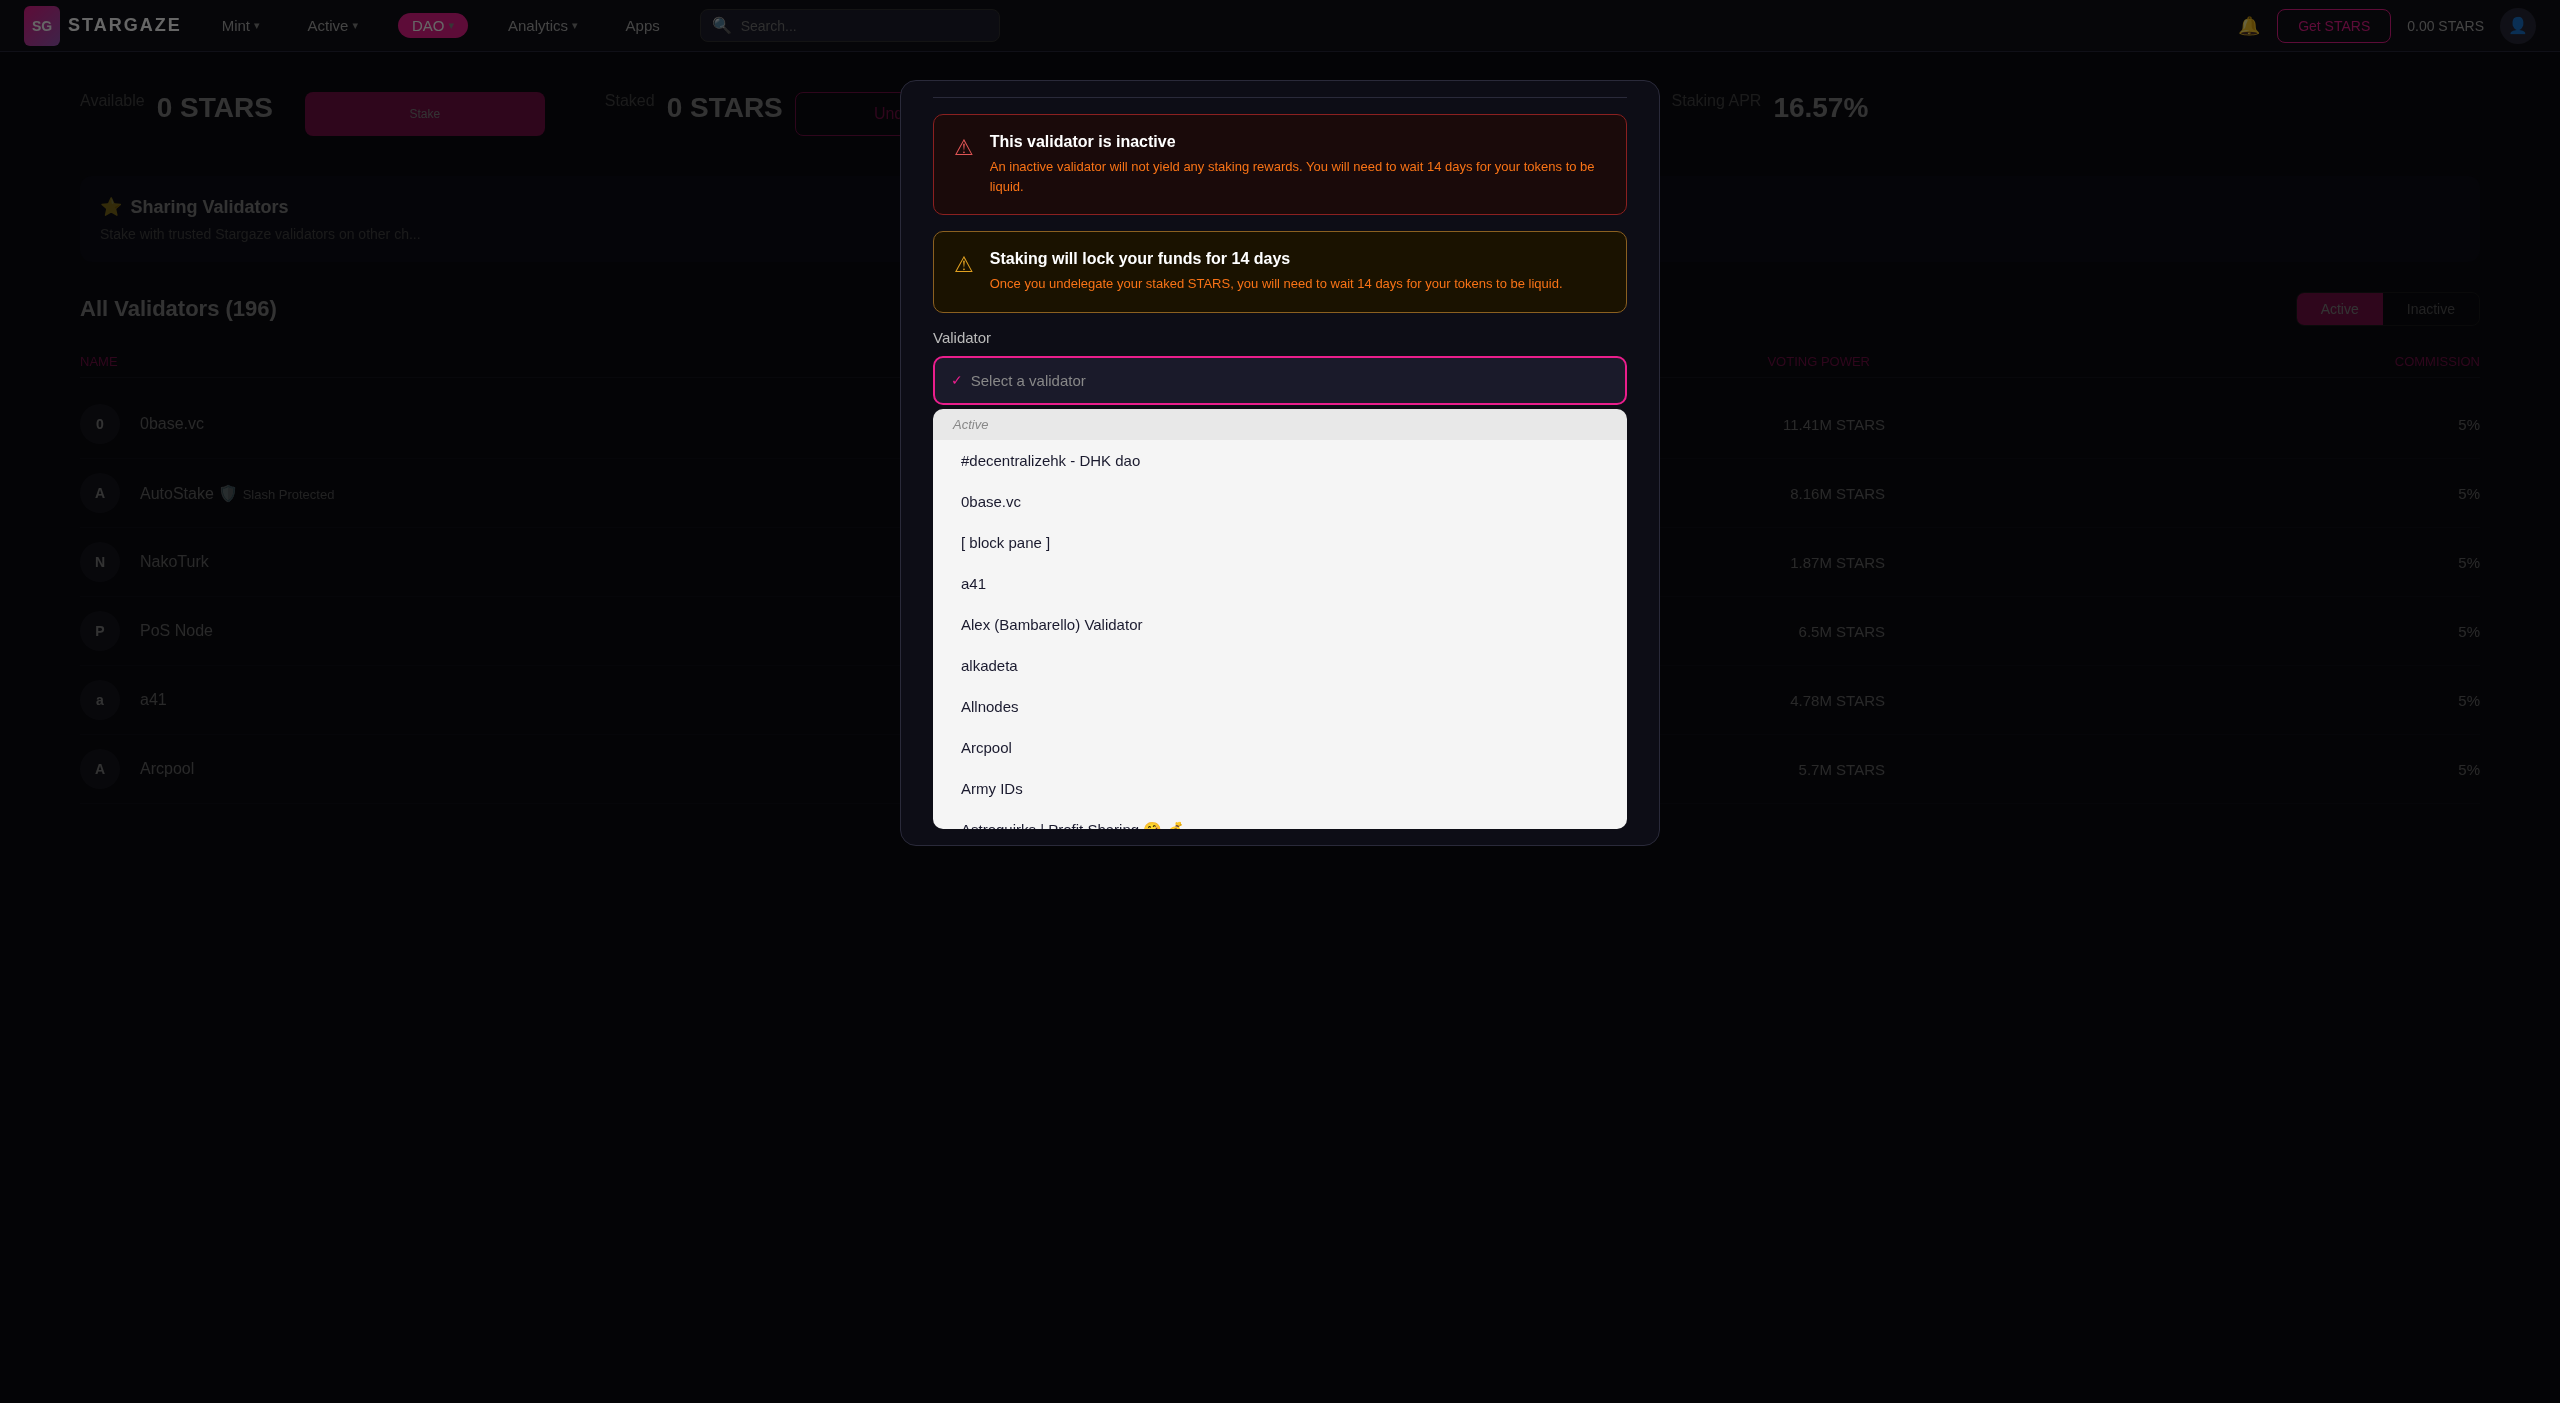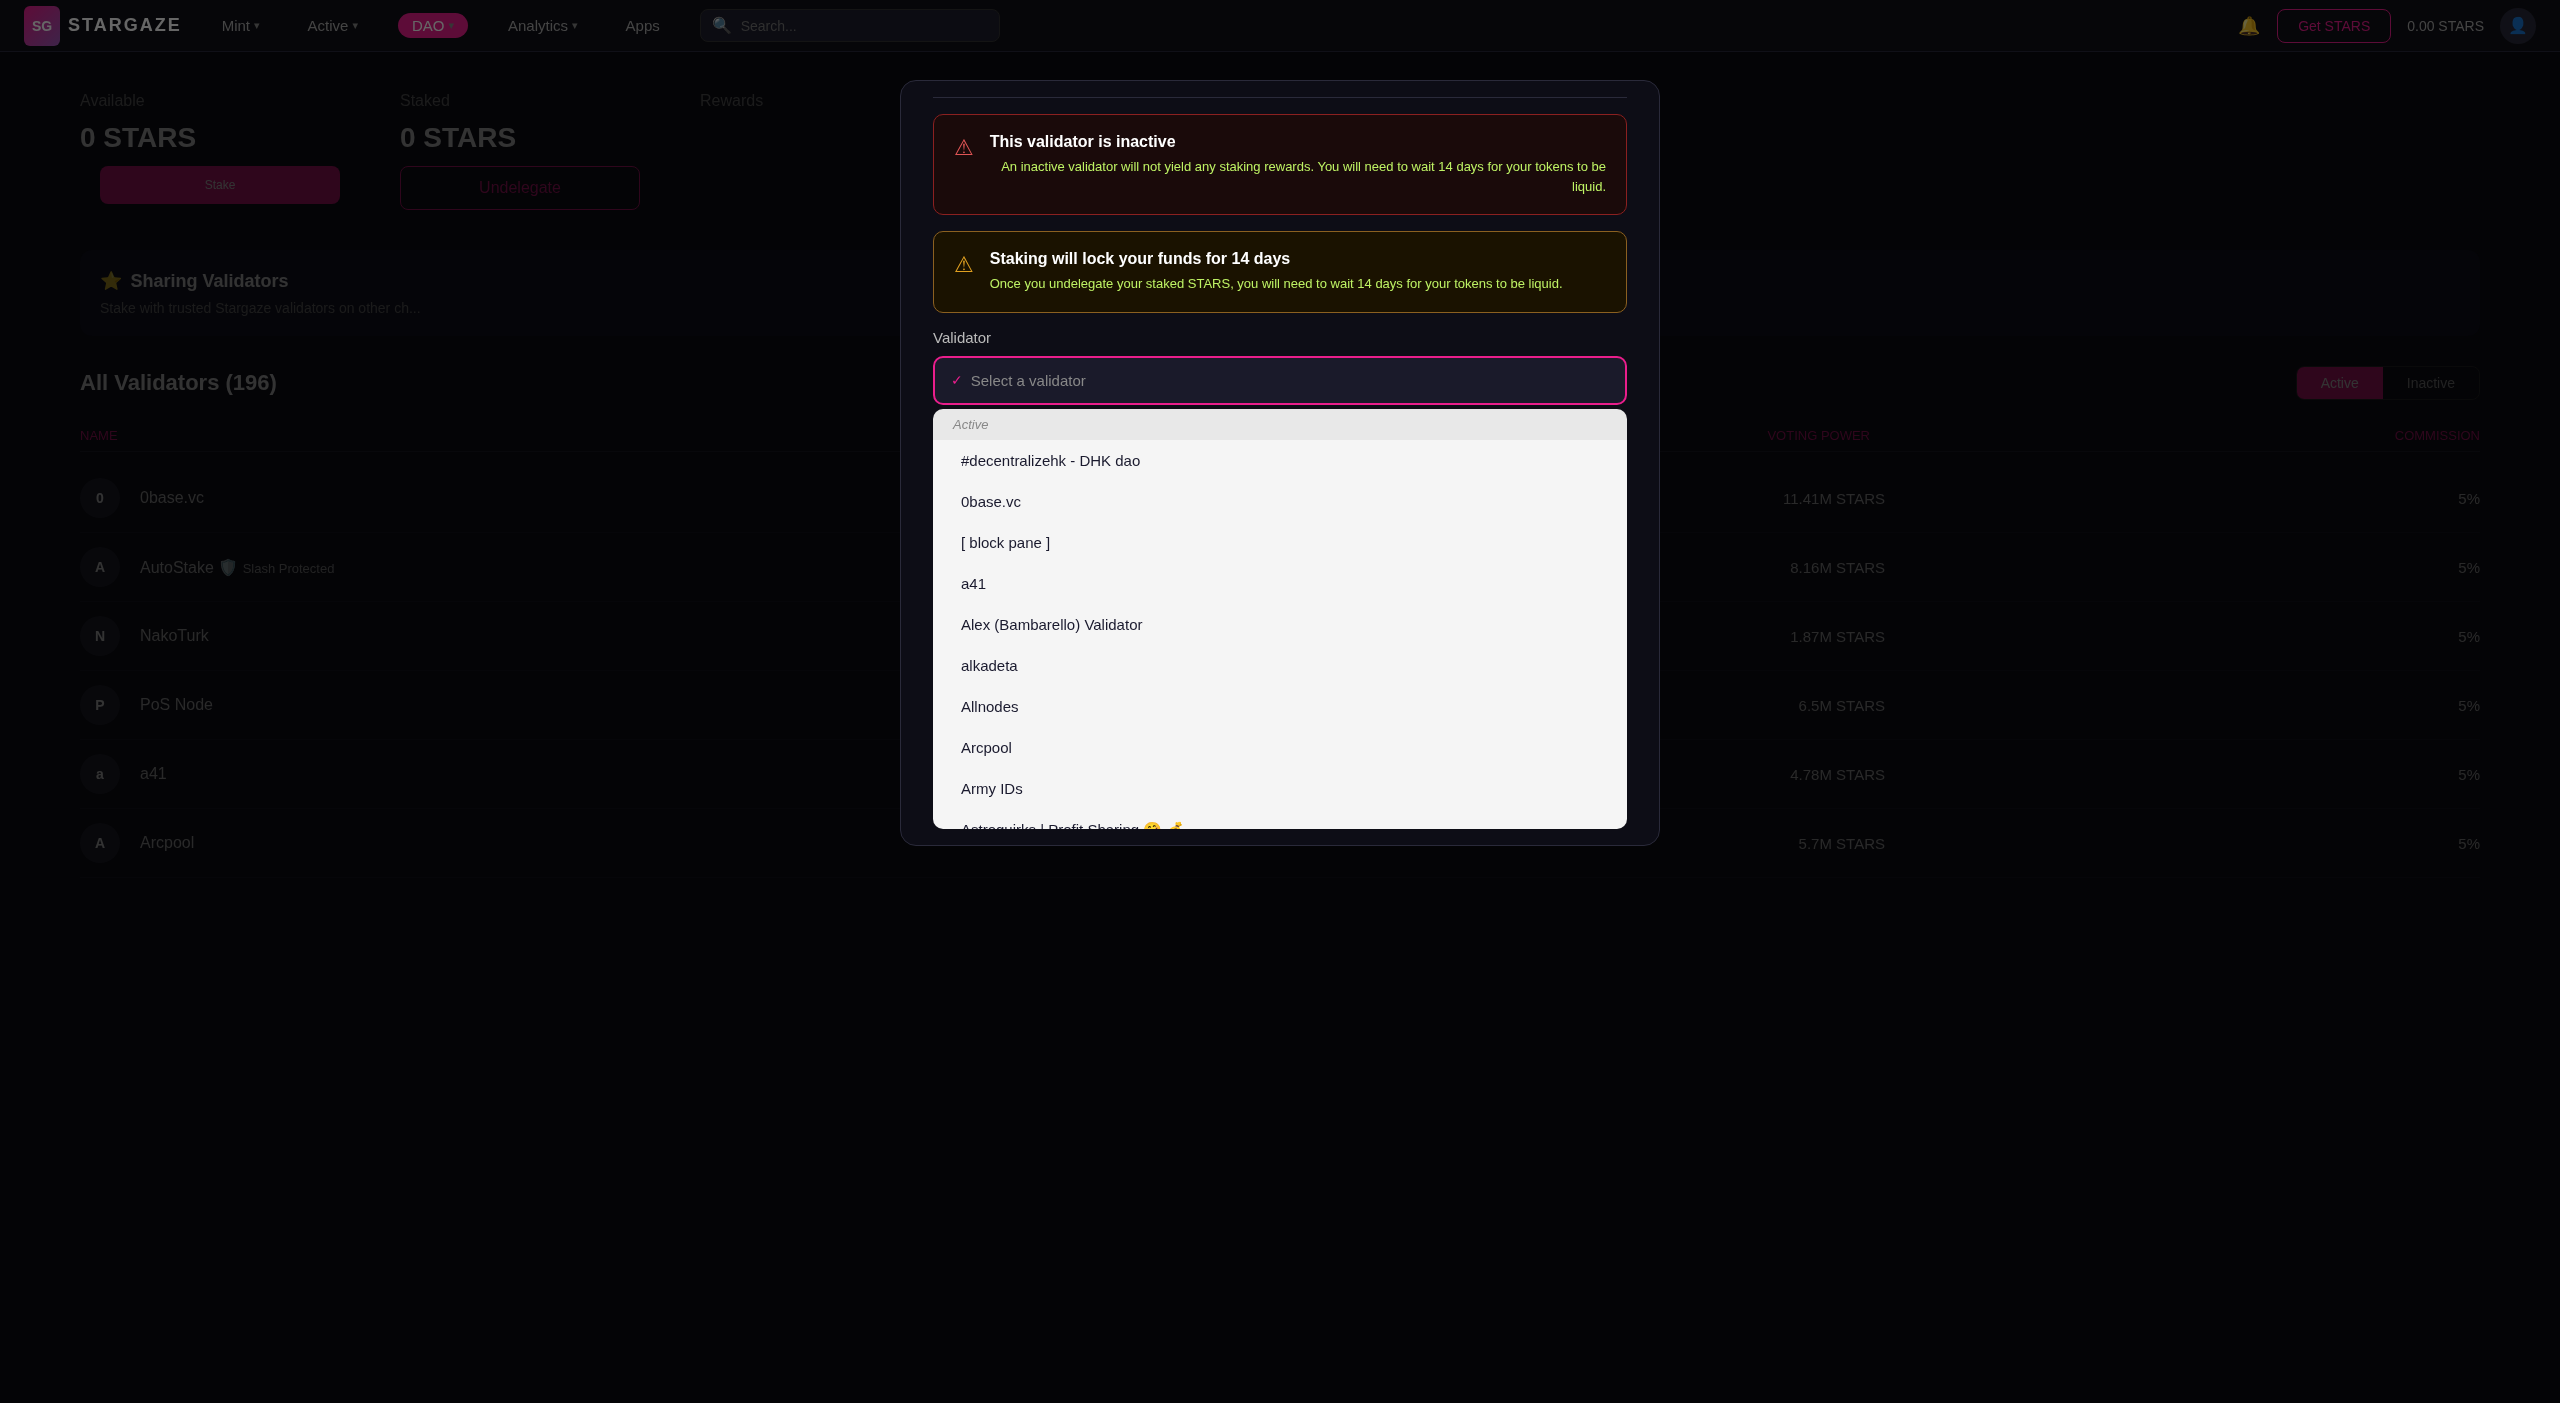--- a/index.html
+++ b/index.html
@@ -117,21 +117,21 @@
       filter: brightness(0.5);
     }
 
     .stats-row {
       display: flex;
       gap: 60px;
       margin-bottom: 40px;
     }
     .stat-col {
       display: flex;
-      flex-direction: column;
+      flex-direction: row;
       gap: 12px;
       min-width: 200px;
     }
     .stat-label {
       color: #888;
       font-size: 16px;
     }
     .stat-value {
       color: #fff;
       font-size: 28px;
@@ -339,23 +339,22 @@
       margin-top: 2px;
     }
     .alert-title {
       font-size: 16px;
       font-weight: 700;
       color: #fff;
       margin-bottom: 6px;
     }
     .alert-text {
       font-size: 13px;
-      color: #bef264;
+      color: #f97316;
       line-height: 1.5;
-      text-align: right;
     }
 
     
     .validator-select-section {
       padding: 0 32px 16px;
     }
     .validator-label {
       font-size: 15px;
       color: #bbb;
       margin-bottom: 10px;

